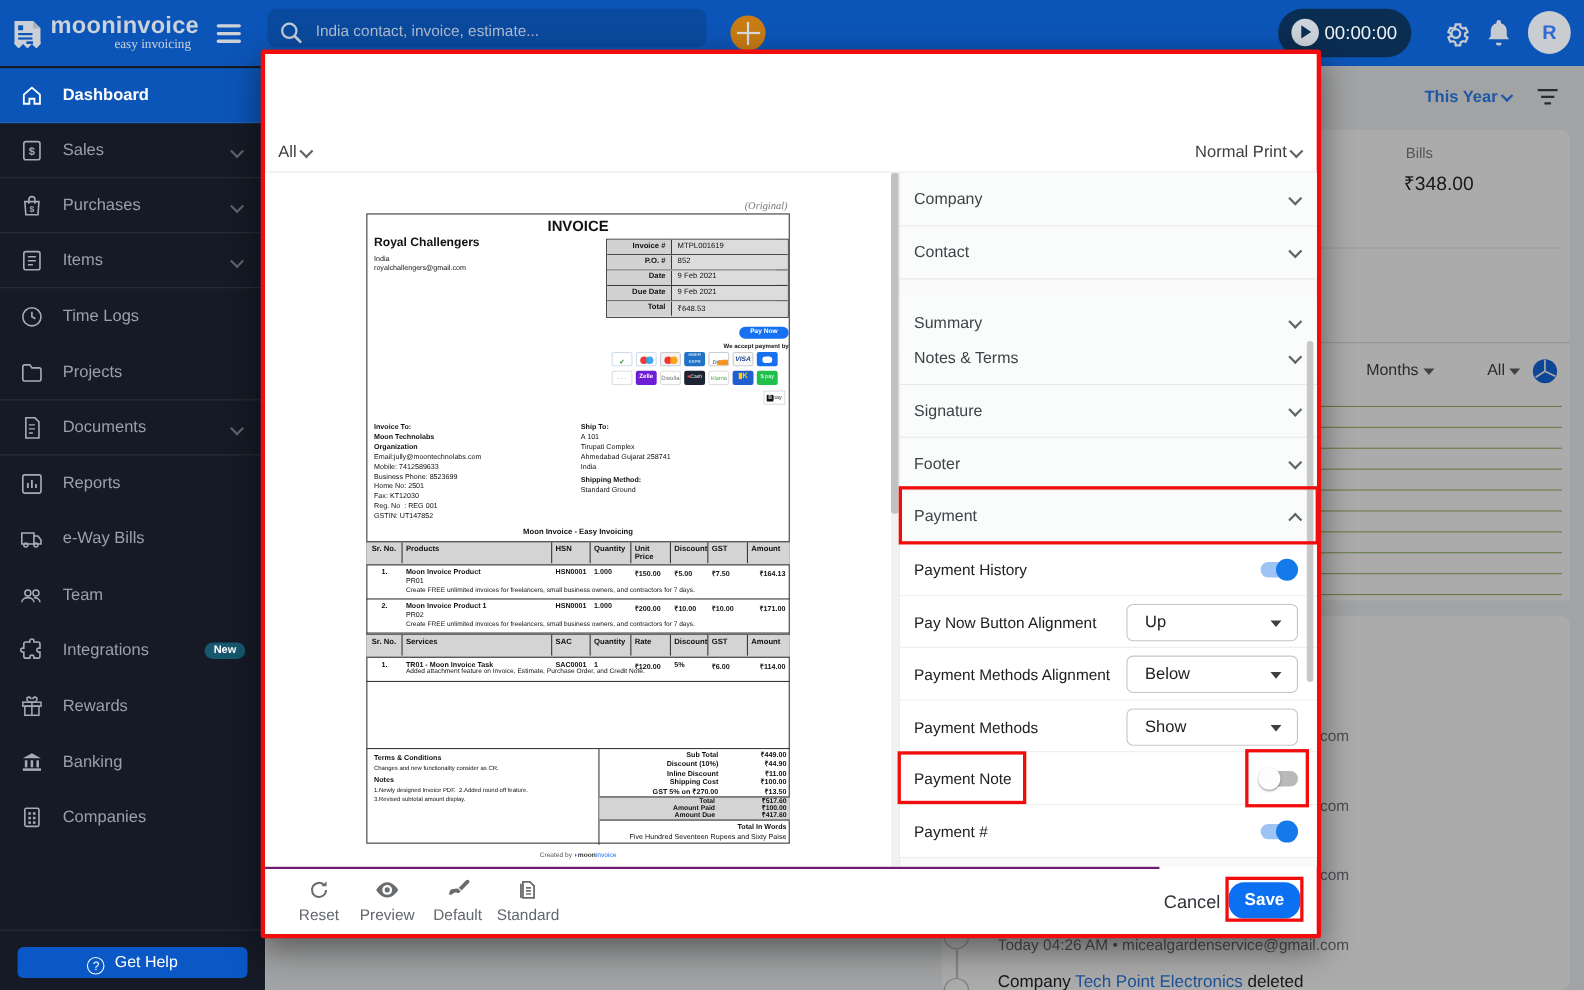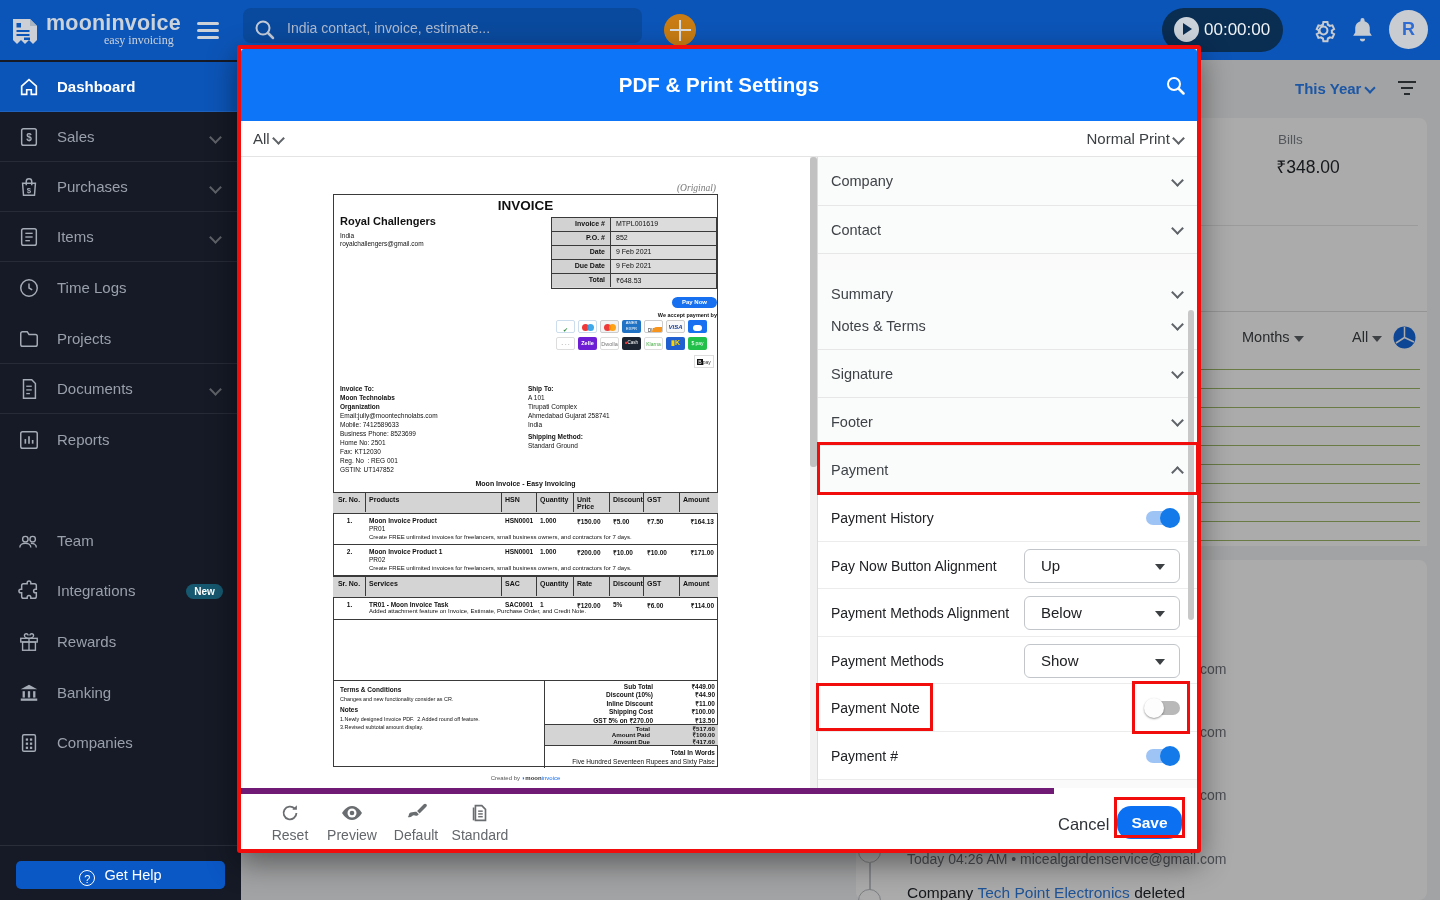--- a/index.html
+++ b/index.html
@@ -34,21 +34,21 @@
 #cardc{left:615px;top:500px;width:571px;height:340px;border-radius:8px;}
 .gline{position:absolute;left:30px;width:789px;height:1.2px;background:#9fb868;}
 
 #overlay{left:241px;top:60px;width:1199px;height:840px;background:rgba(0,0,0,0.33);z-index:5;}
 
 #modal{left:237px;top:45px;width:964px;height:808px;border:4px solid #f20d0d;background:#fff;z-index:10;box-shadow:0 10px 30px rgba(0,0,0,0.45);border-radius:3px;}
 #mheader{left:0;top:0;width:956px;height:72px;background:#0d75f8;color:#fff;border-radius:3px 3px 0 0;}
 #mtitle{width:956px;text-align:center;line-height:72px;font-size:20.5px;font-weight:700;}
 #mbar{left:0;top:72px;width:956px;height:36px;border-bottom:1px solid #e4e4e4;color:#3c4043;font-size:15px;}
 #mbody{left:0;top:108px;width:956px;height:631px;}
-#mfooter{left:0;top:739px;width:813px;height:61px;border-top:6px solid #701a75;}
+#mfooter{left:0;top:739px;width:813px;height:61px;border-top:2px solid #701a75;}
 #preview{left:0;top:0;width:577px;height:631px;background:#fff;border-right:1px solid #dcdcdc;overflow:hidden;}
 #settings{left:577px;top:0;width:379px;height:631px;background:#fafafa;}
 .srow{position:absolute;left:0;width:379px;height:48px;border-bottom:1px solid #e7e7e7;color:#3f4347;font-size:14.5px;background:#fafbfb;}
 .srow .t{position:absolute;left:13px;top:0;line-height:48px;}
 .prow{position:absolute;left:0;width:379px;height:47.6px;border-bottom:1px solid #ececec;background:#fff;color:#202124;font-size:14px;}
 .prow .t{position:absolute;left:13px;top:0;line-height:48px;}
 .selbox{position:absolute;left:206px;top:7px;width:156px;height:34px;border:1px solid #c2c6cb;border-radius:6px;background:#fff;font-size:15px;color:#202124;}
 .selbox .v{position:absolute;left:16px;line-height:32px;}
 .selbox .tri{position:absolute;right:14px;top:14px;width:0;height:0;border-left:5.5px solid transparent;border-right:5.5px solid transparent;border-top:6px solid #3c4043;}
 .toggle{position:absolute;left:328px;top:17px;width:34px;height:14px;border-radius:7px;}
@@ -189,20 +189,28 @@
   </div>
   <div class="mitem" style="top:355px;">
     <svg class="ic" viewBox="0 0 24 24">
         <rect x="3" y="3" width="18" height="18" rx="2" fill="none" stroke="#a6acb6" stroke-width="1.6"></rect>
         <line x1="8" y1="16" x2="8" y2="11" stroke="#a6acb6" stroke-width="1.8"></line>
         <line x1="12" y1="16" x2="12" y2="8" stroke="#a6acb6" stroke-width="1.8"></line>
         <line x1="16" y1="16" x2="16" y2="12" stroke="#a6acb6" stroke-width="1.8"></line>
       </svg>
     <div class="txt">Reports</div>
   </div>
+  <div class="mitem" style="top:405px;">
+    <svg class="ic" viewBox="0 0 24 24">
+        <path fill="none" stroke="#a6acb6" stroke-width="1.6" d="M2 6h12v11H2zM14 9h4l3 4v4h-7z"></path>
+        <circle cx="6" cy="18" r="2" fill="none" stroke="#a6acb6" stroke-width="1.5"></circle>
+        <circle cx="16" cy="18" r="2" fill="none" stroke="#a6acb6" stroke-width="1.5"></circle>
+      </svg>
+    <div class="txt">e-Way Bills</div>
+  </div>
   <div class="mitem" style="top:456px;">
     <svg class="ic" viewBox="0 0 24 24">
         <circle cx="8" cy="10" r="3" fill="none" stroke="#a6acb6" stroke-width="1.5"></circle>
         <circle cx="16" cy="10" r="3" fill="none" stroke="#a6acb6" stroke-width="1.5"></circle>
         <path fill="none" stroke="#a6acb6" stroke-width="1.5" d="M2 19c0-3 3-4.5 6-4.5s6 1.5 6 4.5M14 14.5c3 0 6 1.5 6 4.5"></path>
       </svg>
     <div class="txt">Team</div>
   </div>
   <div class="mitem" style="top:506px;">
     <svg class="ic" viewBox="0 0 24 24">
@@ -284,27 +292,20 @@
     <div class="abs" style="left:51px;top:324px;color:#23272c;font-size:15.5px;">Company <span style="color:#2f7de1;">Tech Point Electronics</span> deleted</div>
   </div>
   <div class="abs" style="left:617px;top:780px;width:23px;height:23px;border-radius:50%;border:1.5px solid #b9bdc2;background:transparent;"></div>
   <div class="abs" style="left:628px;top:803px;width:1.5px;height:27px;background:#c5c9ce;"></div>
   <div class="abs" style="left:617px;top:829px;width:23px;height:23px;border-radius:50%;border:1.5px solid #b9bdc2;"></div>
 </div>
 
 <div id="overlay" class="abs"></div>
 
 <div id="modal" class="abs">
-  <div id="mheader" class="abs">
-    <div id="mtitle">PDF &amp; Print Settings</div>
-    <svg class="abs" style="left:925px;top:27px" width="19" height="19" viewBox="0 0 19 19">
-        <circle cx="8" cy="8" r="6" fill="none" stroke="#fff" stroke-width="2"></circle>
-        <line x1="12.5" y1="12.5" x2="17.5" y2="17.5" stroke="#fff" stroke-width="2.5" stroke-linecap="round"></line>
-      </svg>
-  </div>
   <div id="mbar" class="abs">
     <div class="abs" style="left:12px;top:0;line-height:35px;">All <span class="chevd" style="vertical-align:1px;"></span></div>
     <div class="abs" style="right:14px;top:0;line-height:35px;">Normal Print <span class="chevd" style="vertical-align:1px;"></span></div>
   </div>
   <div id="mbody" class="abs">
     <div id="preview" class="abs">
       <div id="inv">
         <div class="abs" style="right:2px;top:0px;font-size:9.5px;color:#777;font-style:italic;font-family:'Liberation Serif',serif;">(Original)</div>
         <div id="invbox"></div>
         <div class="abs b" style="left:0;top:15px;width:385px;text-align:center;font-size:13.5px;">INVOICE</div>

